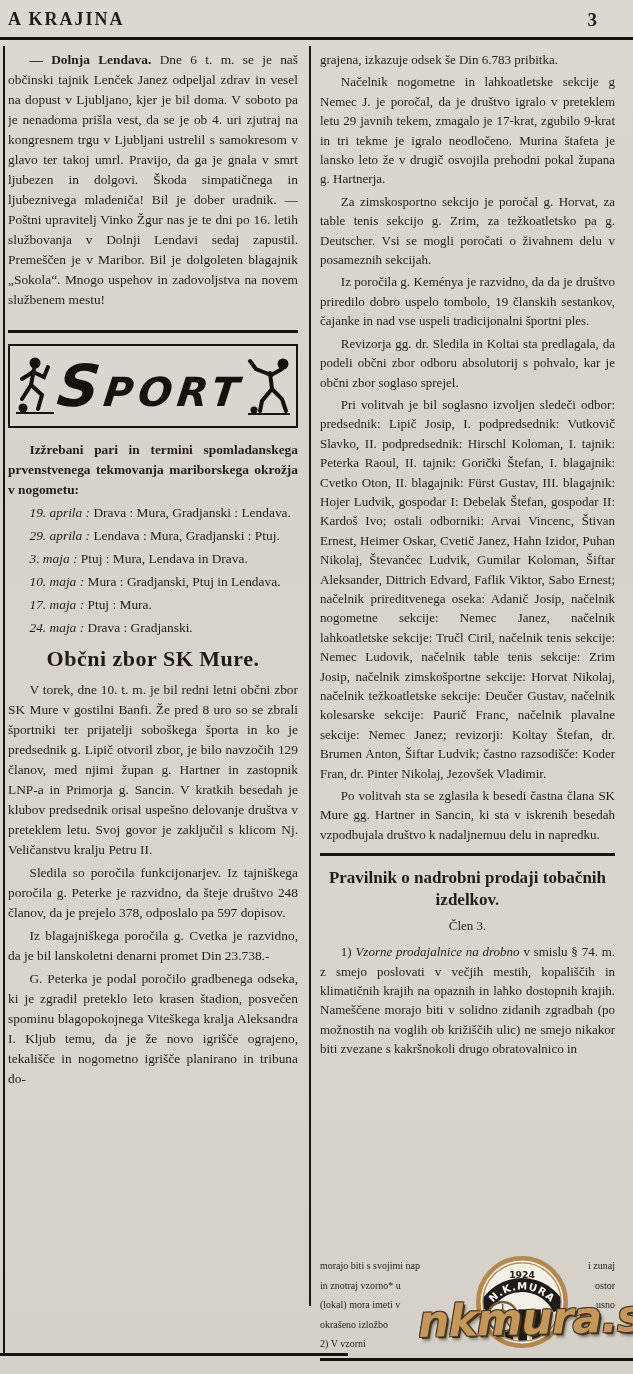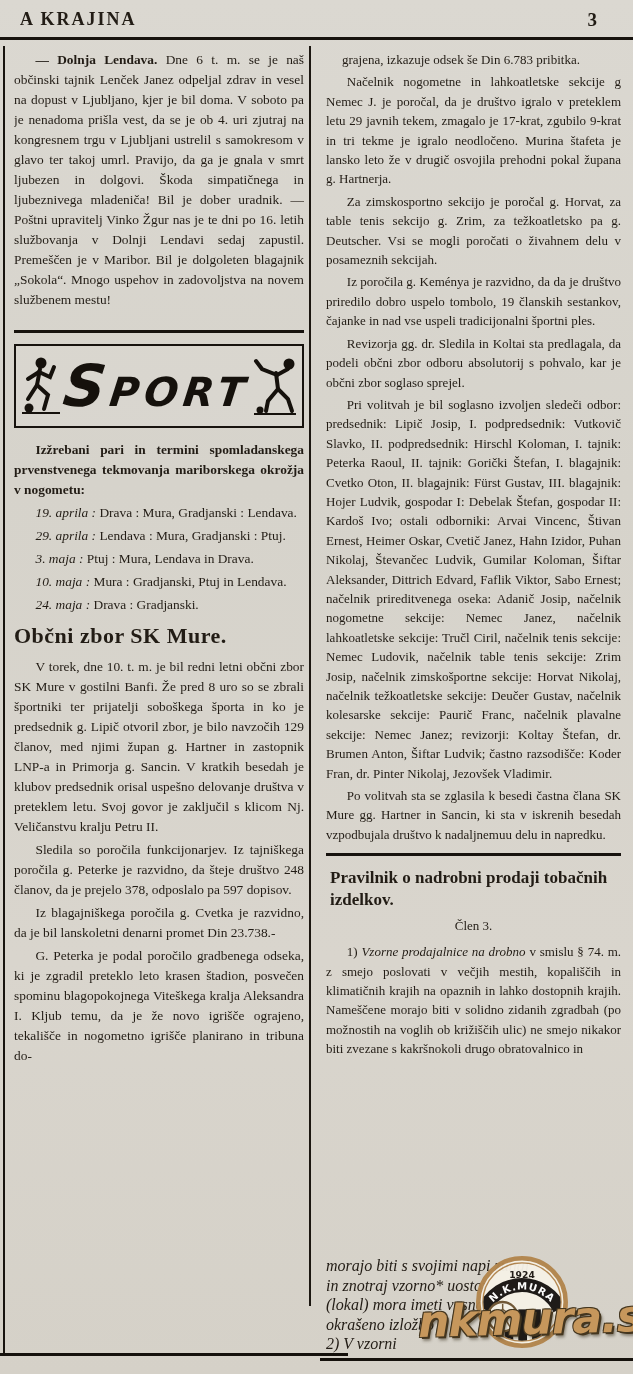--- a/index.html
+++ b/index.html
@@ -2,56 +2,56 @@
 <html><head>
 <meta charset="utf-8">
 <style>
   html,body{margin:0;padding:0;background:#a8a49c;}
   .page{
     position:relative;width:633px;height:1374px;overflow:hidden;
     background:linear-gradient(180deg,#dbd8d1 0%,#d6d3cb 35%,#d9d5cd 70%,#d5d1c8 100%);
     font-family:"Liberation Serif",serif;color:#221c15;
   }
   
-  .masthead{position:absolute;top:9px;left:20px;font-size:18px;font-weight:bold;letter-spacing:2px;}
+  .masthead{position:absolute;top:9px;left:8px;font-size:18px;font-weight:bold;letter-spacing:2px;}
   .pagenum{position:absolute;top:9px;right:36px;font-size:19px;font-weight:bold;}
   .toprule{position:absolute;top:37px;left:0;width:633px;height:3px;background:#17130e;}
   .edgeline{position:absolute;left:3px;top:46px;width:2px;height:1308px;background:#17130e;}
   .vdivider{position:absolute;left:309px;top:46px;width:2px;height:1260px;background:#1c1711;}
   
-  .cols{position:absolute;top:50px;left:14px;width:609px;height:1304px;display:flex;}
+  .cols{position:absolute;top:50px;left:8px;width:609px;height:1304px;display:flex;}
   .col-left{width:290px;overflow:hidden;}
   .col-right{width:295px;margin-left:22px;display:flex;flex-direction:column;overflow:hidden;}
   .rc-flow{flex:1 1 auto;overflow:hidden;}
   
   .col-left p,.rc-flow p{margin:0 0 3px;text-align:justify;text-indent:1.6em;
     font-size:13.4px;line-height:20px;hyphens:none;}
   .rc-flow p{font-size:13px;line-height:19.4px;}
-  p.no-indent{text-indent:0;margin-left:16px;}
+  p.no-indent{text-indent:0;}
   .lead{font-weight:bold;}
   .gap{height:8px;}
   .sep{height:3px;background:#17130e;margin:9px 0 11px;}
   
   .sport-box{border:2px solid #17130e;height:80px;display:flex;align-items:center;
     justify-content:space-between;padding:0 4px;margin:2px 0 12px;background:rgba(255,255,255,0.06);}
   .sport-word{font-family:"DejaVu Sans",sans-serif;font-weight:bold;font-style:italic;
     font-size:40px;letter-spacing:5px;transform:skewX(-7deg);color:#15110c;display:block;line-height:1;}
   .sport-word::first-letter{font-size:58px;}
   .fig{flex:0 0 auto;}
   
   .fx i{font-style:italic;}
   
-  .assembly-head{text-align:left;font-size:22px;font-weight:bold;margin:8px 0 8px;letter-spacing:0.5px;}
+  .assembly-head{text-align:center;font-size:22px;font-weight:bold;margin:8px 0 8px;letter-spacing:0.5px;}
   .section-head{font-family:"Liberation Sans",sans-serif;font-weight:normal;font-size:23px;
     line-height:31px;margin:12px 0 8px;letter-spacing:0.3px;}
-  .sub-head{font-weight:bold;font-size:17px;line-height:22px;margin:2px 4px 7px;}
+  .sub-head{text-align:center;font-weight:bold;font-size:17px;line-height:22px;margin:2px 4px 7px;}
   .clause-head{text-align:center;font-size:13px;margin:0 0 8px;}
   
   .obs{flex:0 0 auto;}
-  .obs .row{display:flex;font-size:16px;line-height:19.6px;font-style:italic;}
+  .obs .row{display:flex;justify-content:space-between;font-size:10px;line-height:19.6px;}
   .obs .row .rfrag{text-align:right;}
   
   .badge{position:absolute;left:476px;top:1256px;width:92px;height:92px;opacity:.96;}
   .wm-text{position:absolute;left:418px;top:1293px;width:230px;
     font-family:"DejaVu Sans",sans-serif;font-weight:bold;font-style:italic;font-size:44px;
     letter-spacing:-1px;color:#c6975c;transform:rotate(-1.5deg);
     text-shadow:-1px -1px 0 #44361f,1px -1px 0 #44361f,-1px 1px 0 #44361f,2px 2px 0 #44361f,3px 4px 3px rgba(40,30,12,.45);}
   
   .brule-left{position:absolute;left:0;top:1353px;width:348px;height:3px;background:#15110c;}
   .brule-right{position:absolute;left:320px;top:1358px;width:313px;height:3px;background:#15110c;}
@@ -106,20 +106,21 @@
       <div>
 
           <p class="fx"><i>19. aprila :</i> <span>Drava : Mura, Gradjanski : Lendava.</span></p>
 
           <p class="fx"><i>29. aprila :</i> <span>Lendava : Mura, Gradjanski : Ptuj.</span></p>
 
           <p class="fx"><i>3. maja :</i> <span>Ptuj : Mura, Lendava in Drava.</span></p>
 
           <p class="fx"><i>10. maja :</i> <span>Mura : Gradjanski, Ptuj in Lendava.</span></p>
 
+          <p class="fx"><i>17. maja :</i> <span>Ptuj : Mura.</span></p>
 
           <p class="fx"><i>24. maja :</i> <span>Drava : Gradjanski.</span></p>
         </div>
 
       <div class="assembly-head">Občni zbor SK Mure.</div>
 
       <div>
 
           <p>V torek, dne 10. t. m. je bil redni letni občni zbor SK Mure v gostilni Banfi. Že pred 8 uro so se zbrali športniki ter prijatelji soboškega športa in ko je predsednik g. Lipič otvoril zbor, je bilo navzočih 129 članov, med njimi župan g. Hartner in zastopnik LNP-a in Primorja g. Sancin. V kratkih besedah je klubov predsednik orisal uspešno delovanje društva v preteklem letu. Svoj govor je zaključil s klicom Nj. Veličanstvu kralju Petru II.</p>
 

